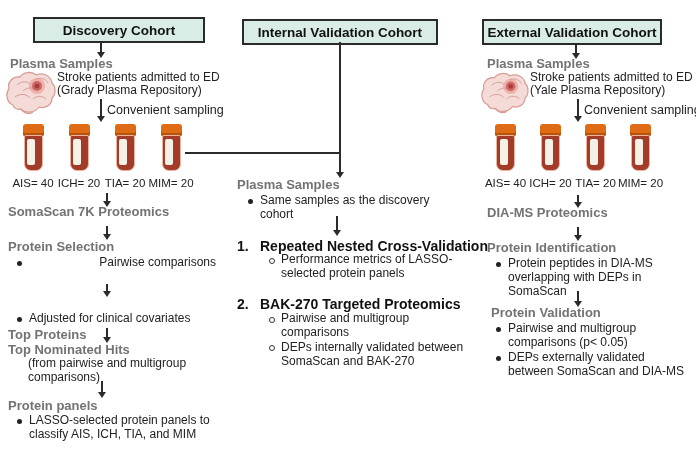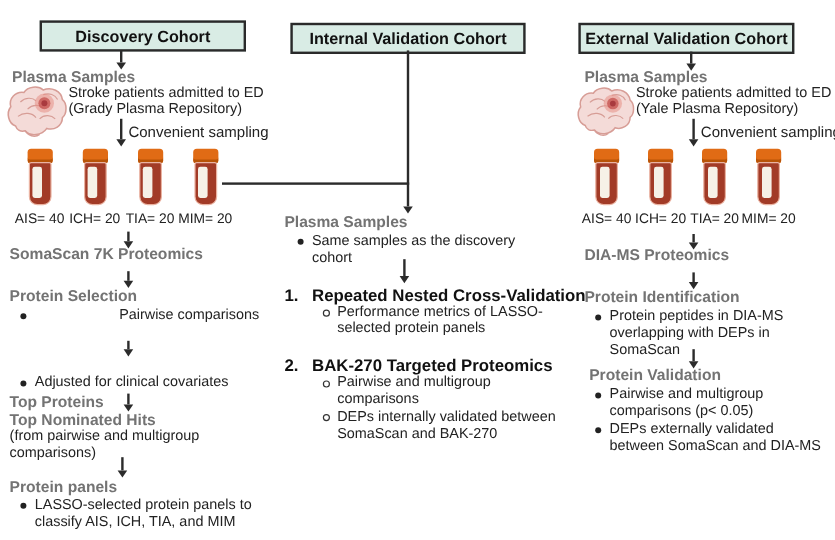--- a/index.html
+++ b/index.html
@@ -8,21 +8,21 @@
     font-family:"Liberation Sans","DejaVu Sans",sans-serif;color:#1b1b1b;overflow:hidden;
   }
   .abs{position:absolute;}
   .cohort-box{
     position:absolute;height:22px;background:#d9ece5;border:2px solid #2a2a2a;
     display:flex;align-items:center;justify-content:center;
     font-weight:bold;font-size:13.5px;color:#111;
   }
   .h{position:absolute;font-weight:bold;font-size:13px;color:#737373;white-space:nowrap;line-height:1.1;}
   .t{position:absolute;font-size:12px;color:#222;white-space:nowrap;line-height:1.14;}
-  .wrap{white-space:normal;}
+  .wrap{white-space:normal;margin-left:20px;}
   .bl{position:absolute;list-style:none;margin:0;padding:0;}
   .bl li{position:relative;padding-left:13px;font-size:12px;line-height:1.16;color:#222;margin:0 0 1px 0;}
   .bl li::before{content:"";position:absolute;left:1px;top:5px;width:5px;height:5px;border-radius:50%;background:#222;}
   .bl.hollow li::before{background:#fff;border:1.3px solid #333;width:4px;height:4px;top:4.5px;}
   .arrow-v{position:absolute;width:2px;background:#2b2b2b;}
   .arrow-v::after{content:"";position:absolute;left:-3px;bottom:-6px;border-left:4px solid transparent;border-right:4px solid transparent;border-top:6.5px solid #2b2b2b;}
   .line-h{position:absolute;height:2px;background:#2b2b2b;}
   .num-row{position:absolute;display:flex;font-weight:bold;font-size:14px;color:#111;white-space:nowrap;}
   .num-row .num{width:23px;flex:0 0 23px;}
   

